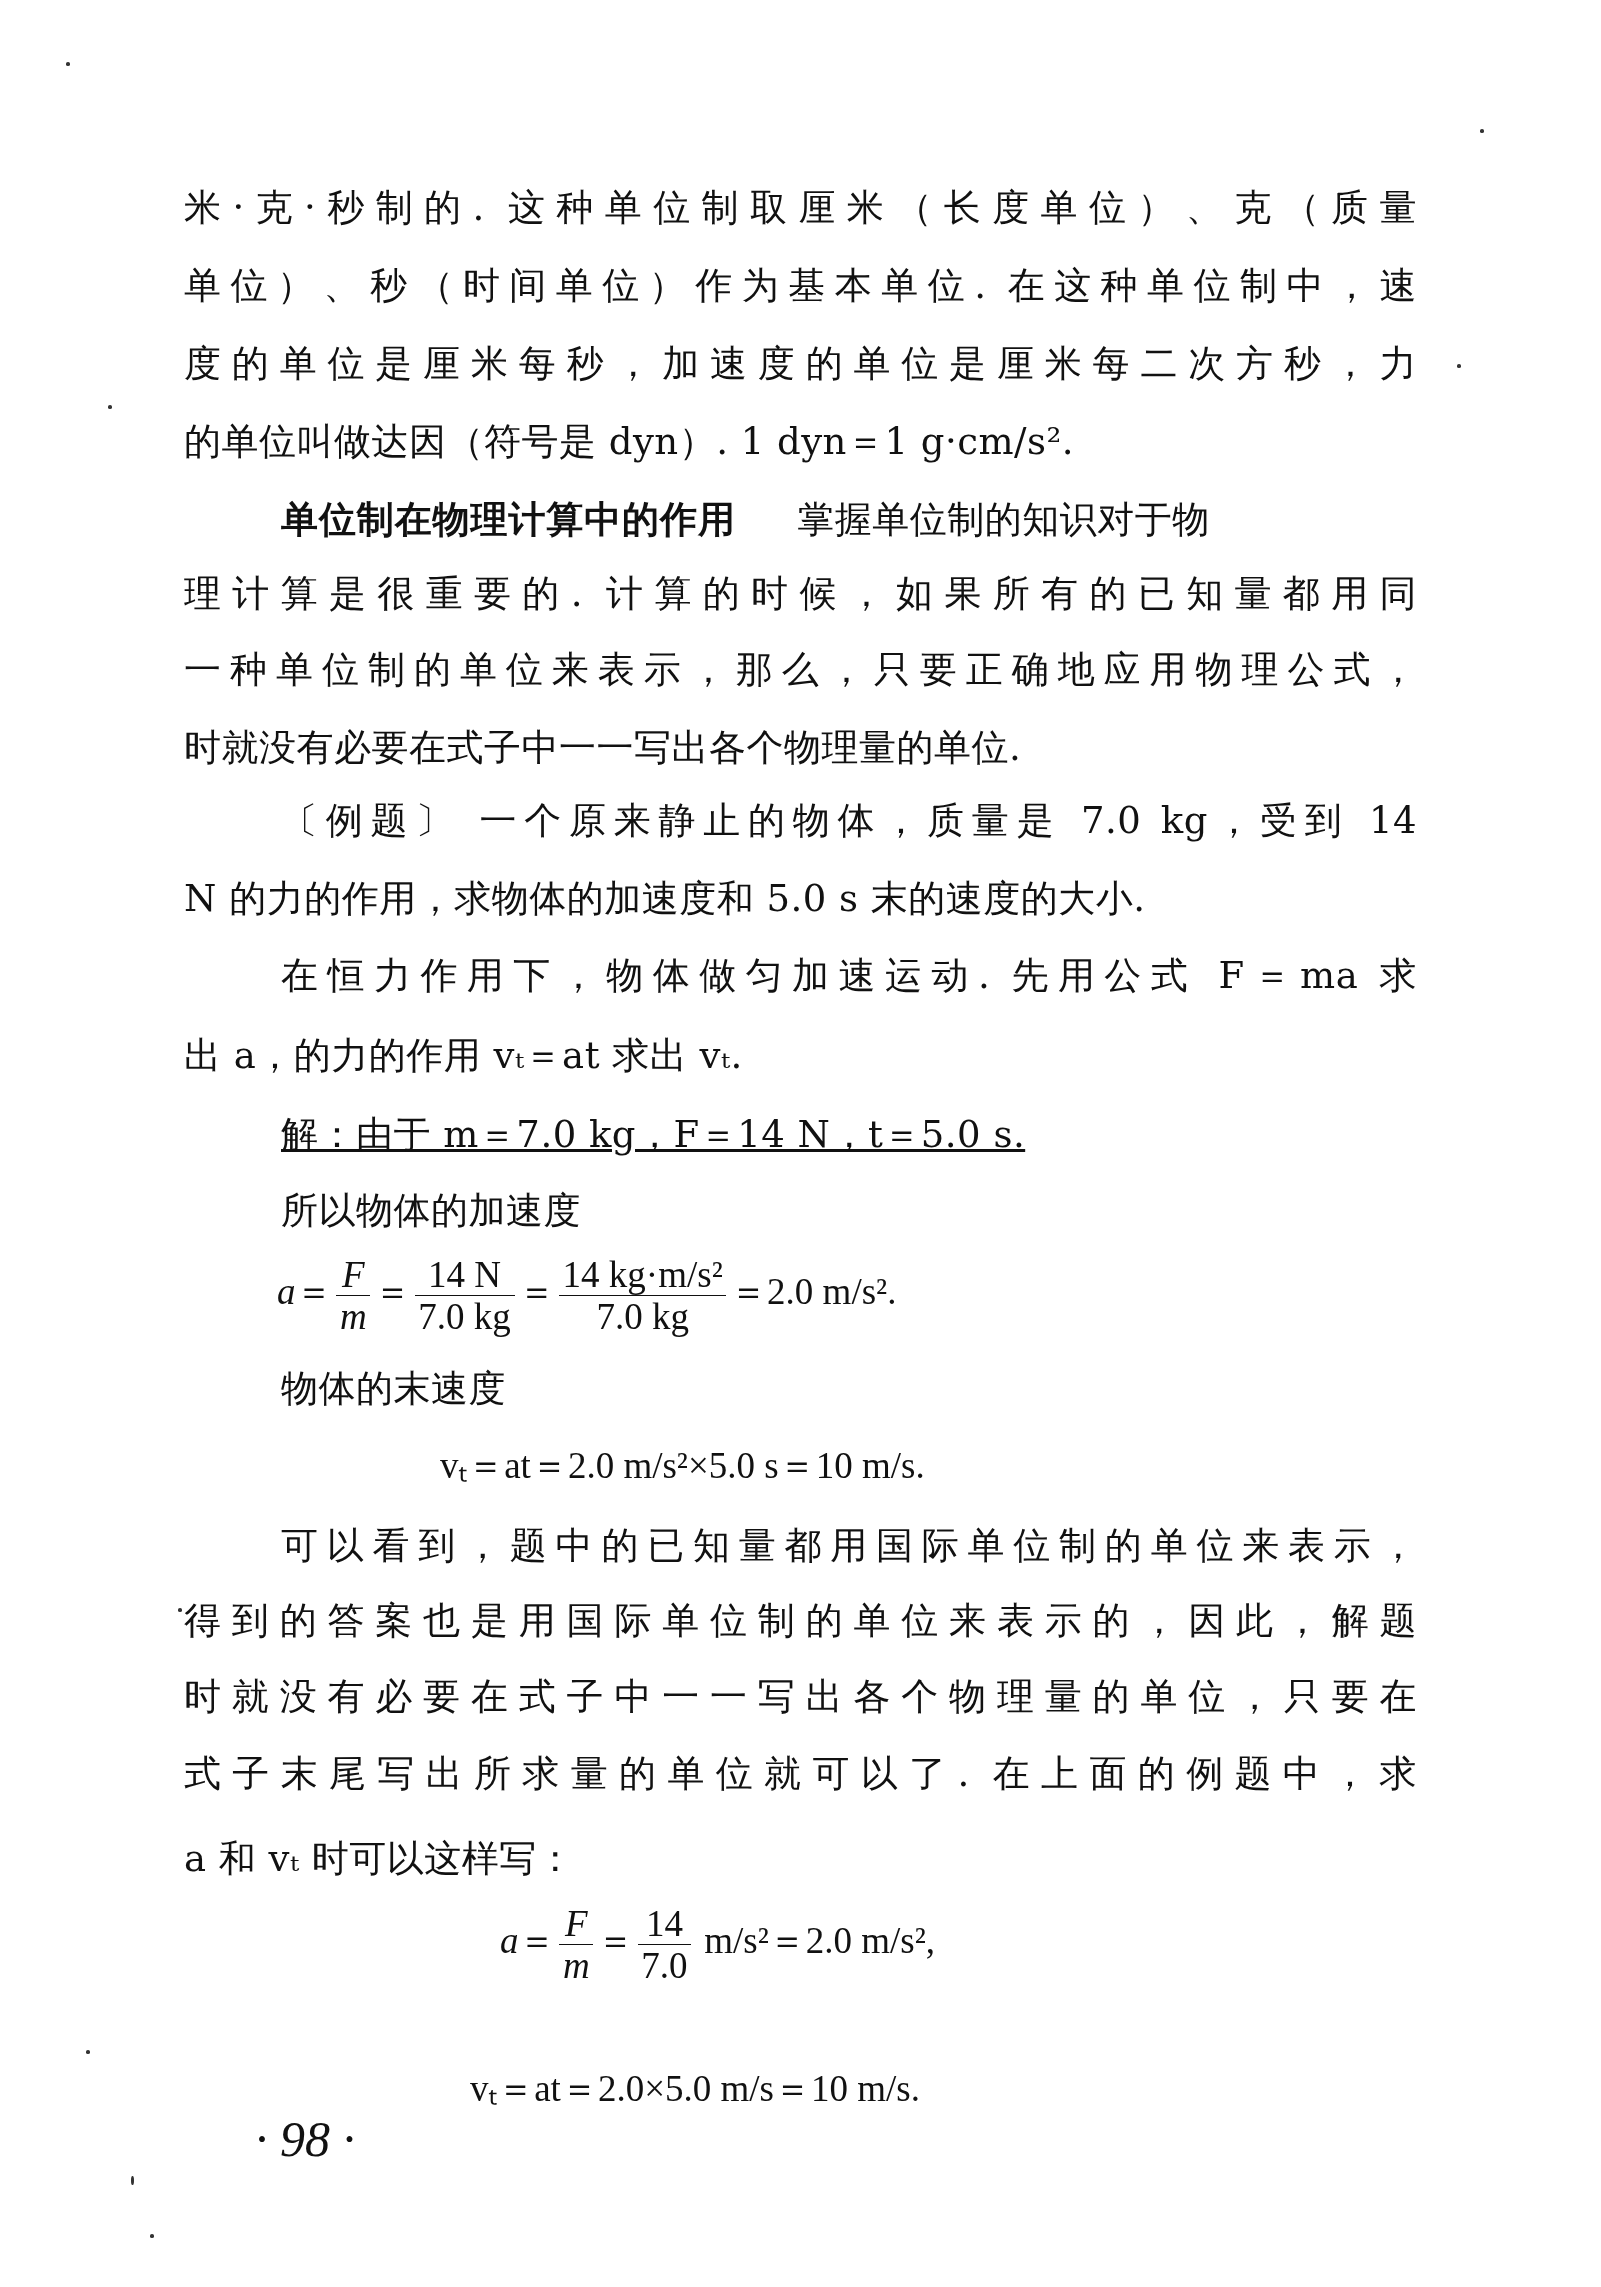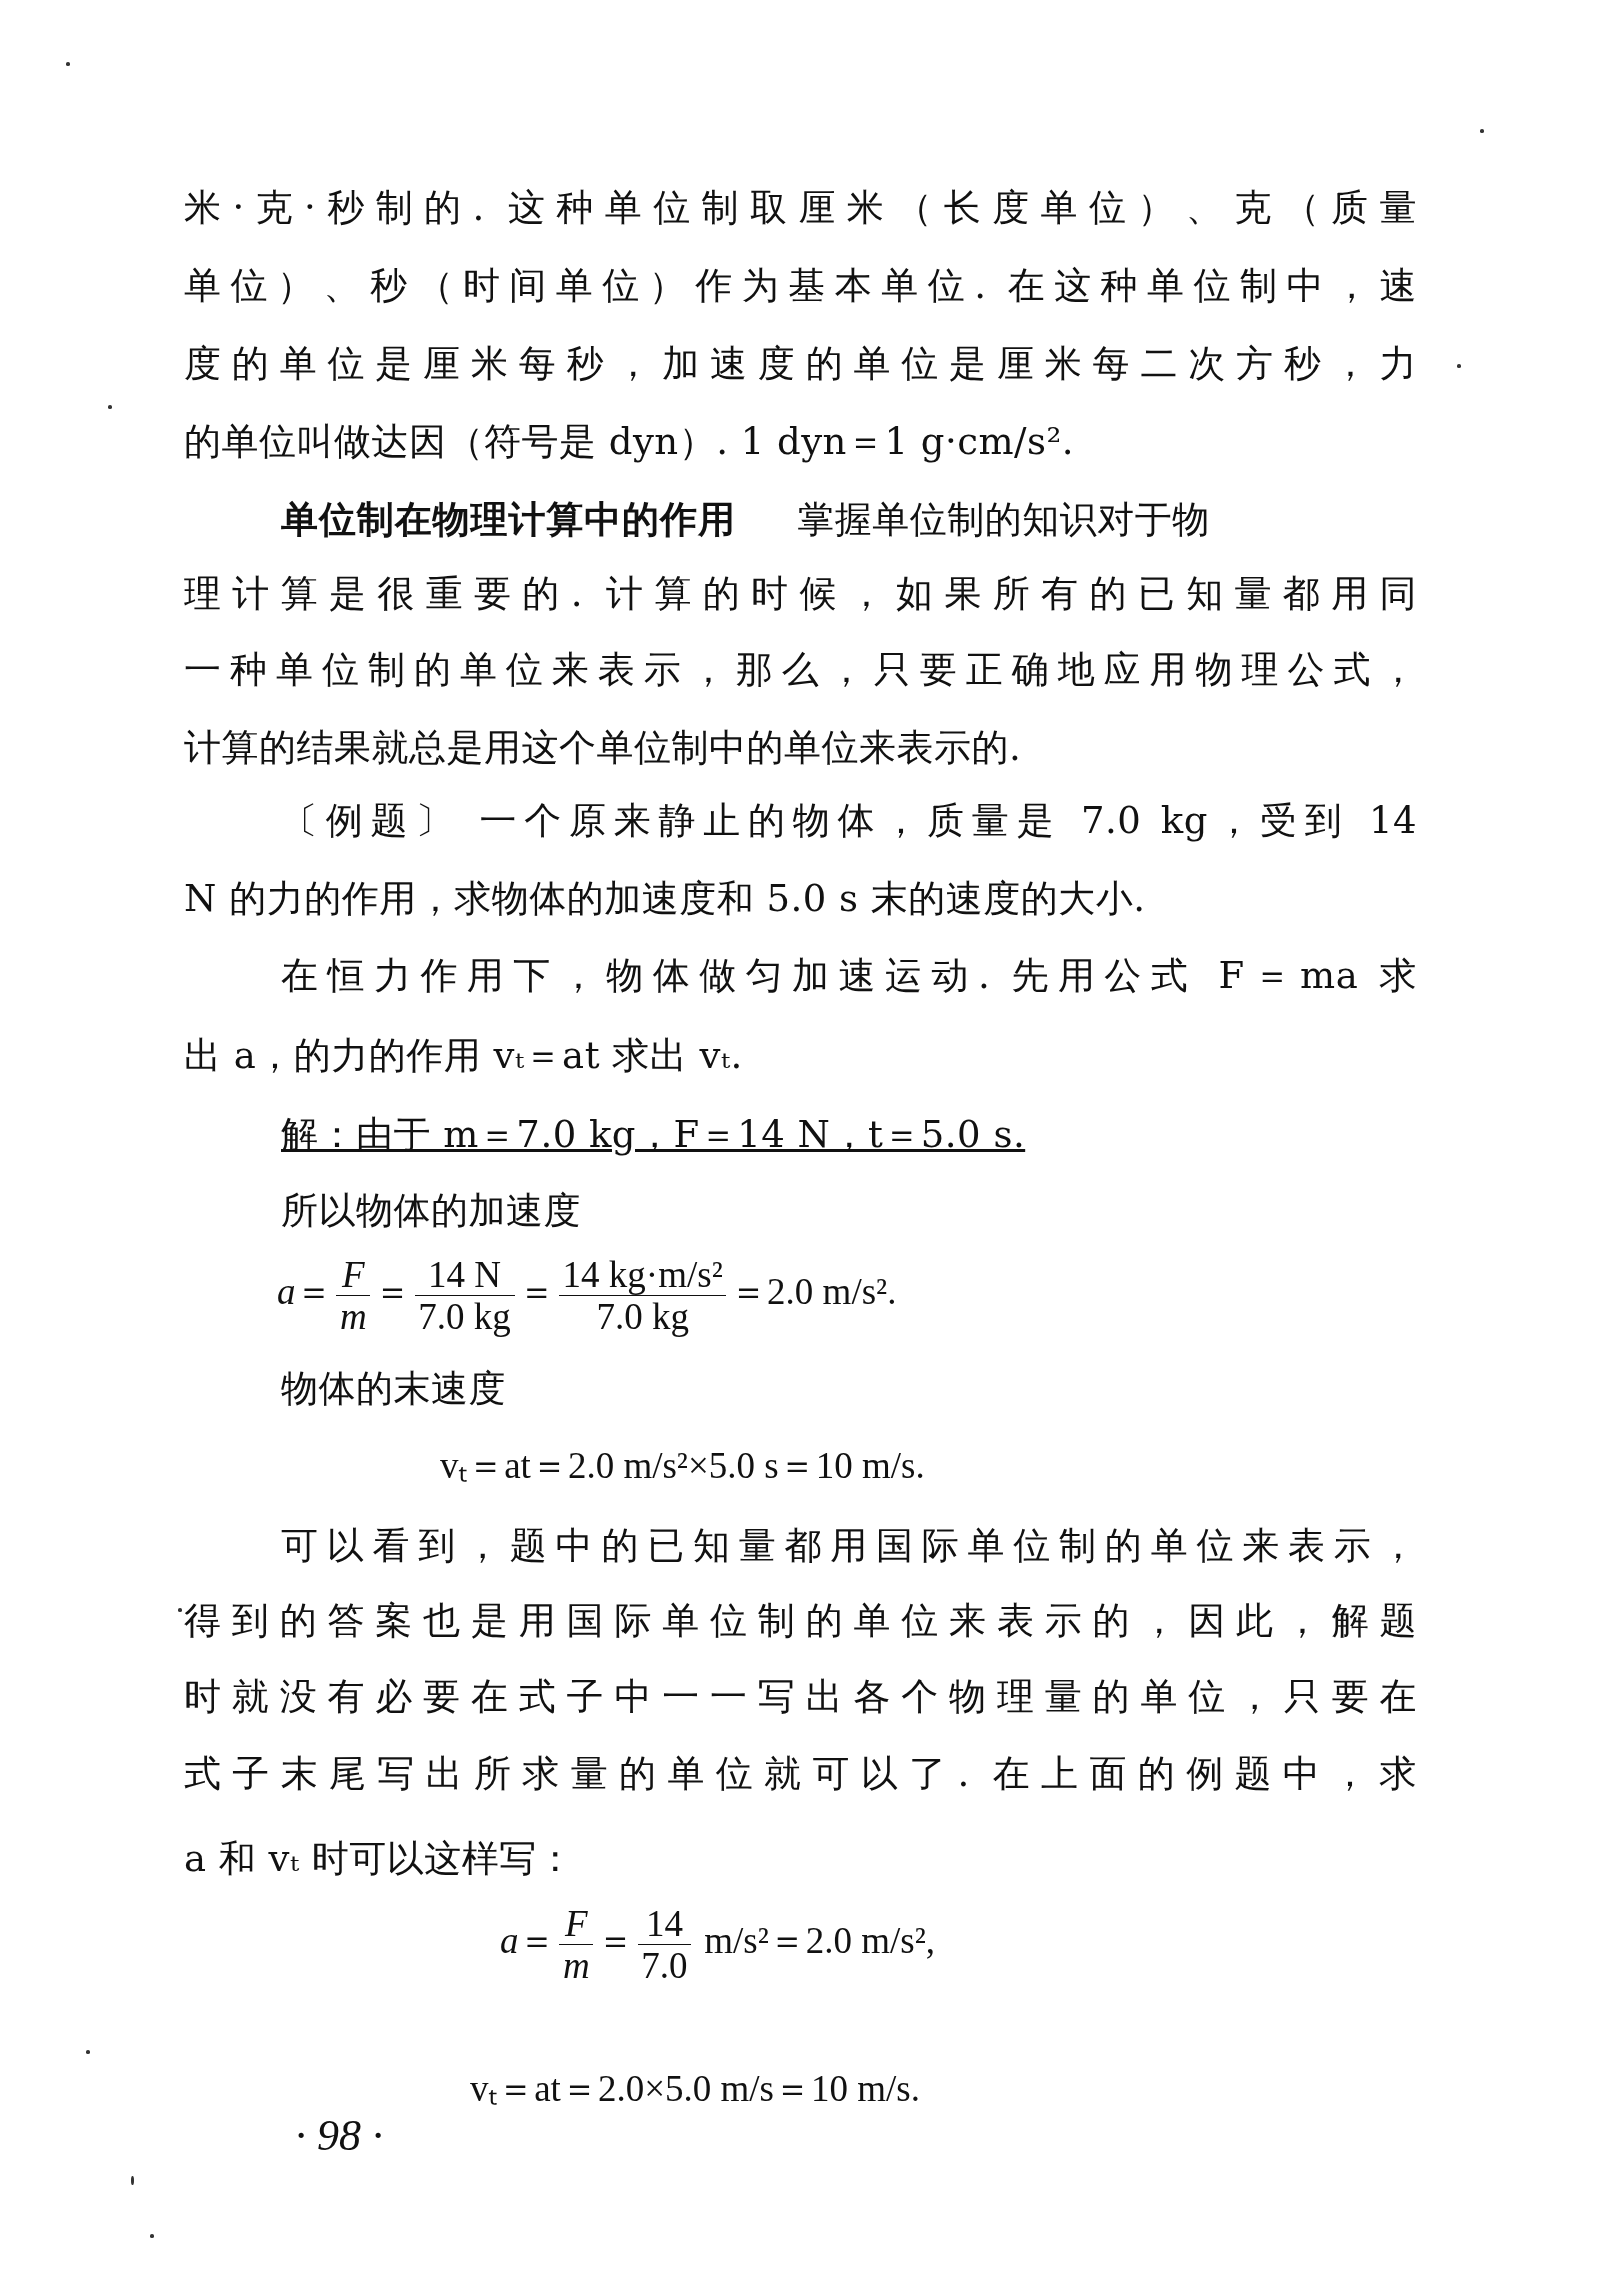--- a/index.html
+++ b/index.html
@@ -15,39 +15,39 @@
     letter-spacing:0.5px;
   }
   .line.indent { left:281px; width:1136px; }
   .line.plain { text-align:left; text-align-last:left; width:auto; }
   .heading { font-weight:bold; font-family:"DejaVu Sans", sans-serif; letter-spacing:0.9px; }
   i, .it { font-style:italic; font-family:"Liberation Serif", serif; }
   .math { position:absolute; font-size:37px; line-height:52px; white-space:nowrap; font-family:"Liberation Serif", serif; }
   .frac { display:inline-block; vertical-align:middle; text-align:center; margin:0 3.7px; }
   .frac .num, .frac .den { display:block; line-height:41px; padding:0 3.7px; }
   .frac .num { border-bottom:1.9px solid #111; }
-  .pagenum { position:absolute; left:255px; top:2110px; font-size:44px; font-style:italic; font-family:"Liberation Serif", serif;margin-left:40px; }
+  .pagenum { position:absolute; left:255px; top:2110px; font-size:50px; font-style:italic; font-family:"Liberation Serif", serif; }
   .speck { position:absolute; width:3.7px; height:3.7px; background:#333; border-radius:50%; }
 </style>
 </head>
 <body>
 
 <div class="line" style="top:182px">米·克·秒制的. 这种单位制取厘米（长度单位）、克（质量</div>
 <div class="line" style="top:260px">单位）、秒（时间单位）作为基本单位. 在这种单位制中，速</div>
 <div class="line" style="top:338px">度的单位是厘米每秒，加速度的单位是厘米每二次方秒，力</div>
 <div class="line plain" style="top:416px">的单位叫做达因（符号是 dyn）. 1 dyn＝1 g·cm/s².</div>
 
 <div class="line indent" style="top:494px; text-align:left; text-align-last:left;">
   <span class="heading">单位制在物理计算中的作用</span>
   <span style="display:inline-block; width:37px;"></span>
   <span>掌握单位制的知识对于物</span>
 </div>
 <div class="line" style="top:568px">理计算是很重要的. 计算的时候，如果所有的已知量都用同</div>
 <div class="line" style="top:644px">一种单位制的单位来表示，那么，只要正确地应用物理公式，</div>
-<div class="line plain" style="top:722px">计算的结果就总是用这个单位制中的单位来表示的.</div>
+<div class="line plain" style="top:722px">时就没有必要在式子中一一写出各个物理量的单位.</div>
 
 <div class="line indent" style="top:795px">〔例题〕  一个原来静止的物体，质量是 7.0 kg，受到 14</div>
 <div class="line plain" style="top:873px">N 的力的作用，求物体的加速度和 5.0 s 末的速度的大小.</div>
 
 <div class="line indent" style="top:950px">在恒力作用下，物体做匀加速运动. 先用公式 F＝ma 求</div>
 <div class="line plain" style="top:1030px">出 a，的力的作用 vₜ＝at 求出 vₜ.</div>
 
 <div class="line plain" style="top:1109px; left:281px;text-decoration:underline;">解：由于 m＝7.0 kg，F＝14 N，t＝5.0 s.</div>
 <div class="line plain" style="top:1185px; left:281px;">所以物体的加速度</div>
 

